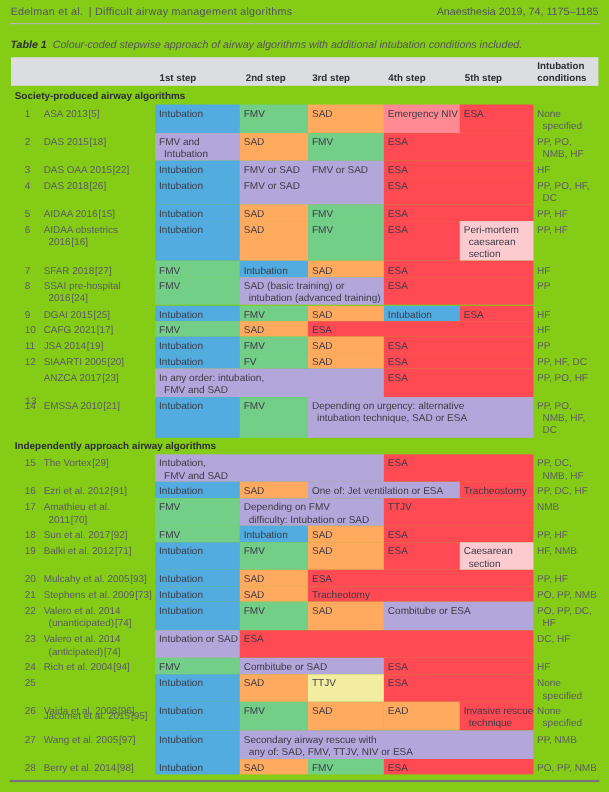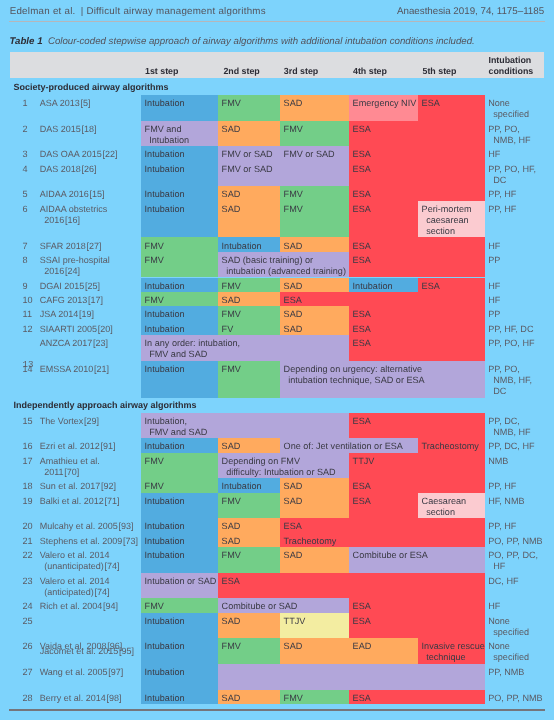--- a/index.html
+++ b/index.html
@@ -5,21 +5,21 @@
 <style>
   html,body{margin:0;padding:0;background:#ffffff;}
   body{
     width:554px;height:720px;
     font-family:"Liberation Sans", sans-serif;
     color:#5b5b64;
     overflow:hidden;
     -webkit-font-smoothing:antialiased;
     text-rendering:geometricPrecision;
   }
-  .page{position:relative;width:554px;height:720px;background:#7dd3fc;filter:opacity(1);}
+  .page{position:relative;width:554px;height:720px;background:#84cc16;filter:opacity(1);}
 
   .runhead-left,.runhead-right{position:absolute;top:6.0px;font-size:9.75px;color:#54545d;white-space:pre;}
   .runhead-left{left:9.7px;letter-spacing:0.25px;}
   .runhead-right{right:9.9px;}
   .runrule{position:absolute;left:9px;top:20.5px;width:535.5px;height:0.9px;background:#b6b6ba;}
 
   .caption{position:absolute;left:9.5px;top:36.4px;font-size:9.7px;color:#53535c;white-space:pre;font-style:italic;}
   .caption .lbl{font-weight:bold;color:#2d2d36;}
 
   .headband{position:absolute;left:9.5px;top:51.6px;width:534.4px;height:26.4px;background:#dcdde0;}
@@ -160,21 +160,21 @@
     <div class="celltxt" style="left: 144.6px; top: 280.55px;">Intubation</div>
     <div class="celltxt" style="left: 221.6px; top: 280.55px;">FMV</div>
     <div class="celltxt" style="left: 283.6px; top: 280.55px;">SAD</div>
     <div class="celltxt" style="left: 352.6px; top: 280.55px;">Intubation</div>
     <div class="celltxt" style="left: 421.6px; top: 280.55px;">ESA</div>
     <div class="cond" style="left: 488.2px; top: 280.55px;">HF</div>
     <div class="cellbox" style="left: 141px; top: 291.95px; width: 77px; height: 14.45px; background: rgb(115, 206, 136);"></div>
     <div class="cellbox" style="left: 218px; top: 291.95px; width: 62px; height: 14.45px; background: rgb(255, 170, 94);"></div>
     <div class="cellbox" style="left: 280px; top: 291.95px; width: 204.7px; height: 14.45px; background: rgb(255, 74, 84);"></div>
     <div class="rownum" style="left: 22.5px; top: 295px;">10</div>
-    <div class="rowname" style="left: 39.7px; top: 295px;">CAFG 2013 [17]</div>
+    <div class="rowname" style="left: 39.7px; top: 295px;">CAFG 2021 [17]</div>
     <div class="celltxt" style="left: 144.6px; top: 295px;">FMV</div>
     <div class="celltxt" style="left: 221.6px; top: 295px;">SAD</div>
     <div class="celltxt" style="left: 283.6px; top: 295px;">ESA</div>
     <div class="cond" style="left: 488.2px; top: 295px;">HF</div>
     <div class="cellbox" style="left: 141px; top: 306.4px; width: 77px; height: 14.45px; background: rgb(82, 172, 224);"></div>
     <div class="cellbox" style="left: 218px; top: 306.4px; width: 62px; height: 14.45px; background: rgb(115, 206, 136);"></div>
     <div class="cellbox" style="left: 280px; top: 306.4px; width: 69px; height: 14.45px; background: rgb(255, 170, 94);"></div>
     <div class="cellbox" style="left: 349px; top: 306.4px; width: 135.7px; height: 14.45px; background: rgb(255, 74, 84);"></div>
     <div class="rownum" style="left: 22.5px; top: 309.45px;">11</div>
     <div class="rowname" style="left: 39.7px; top: 309.45px;">JSA 2014 [19]</div>
@@ -344,20 +344,22 @@
     <div class="celltxt" style="left: 352.6px; top: 641.45px;">EAD</div>
     <div class="celltxt" style="left: 421.6px; top: 641.45px;">Invasive rescue
  technique</div>
     <div class="cond" style="left: 488.2px; top: 641.45px;">None
   specified</div>
     <div class="cellbox" style="left: 141px; top: 664px; width: 77px; height: 25.6px; background: rgb(82, 172, 224);"></div>
     <div class="cellbox" style="left: 218px; top: 664px; width: 266.7px; height: 25.6px; background: rgb(178, 166, 218);"></div>
     <div class="rownum" style="left: 22.5px; top: 667.05px;">27</div>
     <div class="rowname" style="left: 39.7px; top: 667.05px;">Wang et al. 2005 [97]</div>
     <div class="celltxt" style="left: 144.6px; top: 667.05px;">Intubation</div>
+    <div class="celltxt" style="left: 221.6px; top: 667.05px;">Secondary airway rescue with
+ any of: SAD, FMV, TTJV, NIV or ESA</div>
     <div class="cond" style="left: 488.2px; top: 667.05px;">PP, NMB</div>
     <div class="cellbox" style="left: 141px; top: 689.6px; width: 77px; height: 14.45px; background: rgb(82, 172, 224);"></div>
     <div class="cellbox" style="left: 218px; top: 689.6px; width: 62px; height: 14.45px; background: rgb(255, 170, 94);"></div>
     <div class="cellbox" style="left: 280px; top: 689.6px; width: 69px; height: 14.45px; background: rgb(115, 206, 136);"></div>
     <div class="cellbox" style="left: 349px; top: 689.6px; width: 135.7px; height: 14.45px; background: rgb(255, 74, 84);"></div>
     <div class="rownum" style="left: 22.5px; top: 692.65px;">28</div>
     <div class="rowname" style="left: 39.7px; top: 692.65px;">Berry et al. 2014 [98]</div>
     <div class="celltxt" style="left: 144.6px; top: 692.65px;">Intubation</div>
     <div class="celltxt" style="left: 221.6px; top: 692.65px;">SAD</div>
     <div class="celltxt" style="left: 283.6px; top: 692.65px;">FMV</div>

